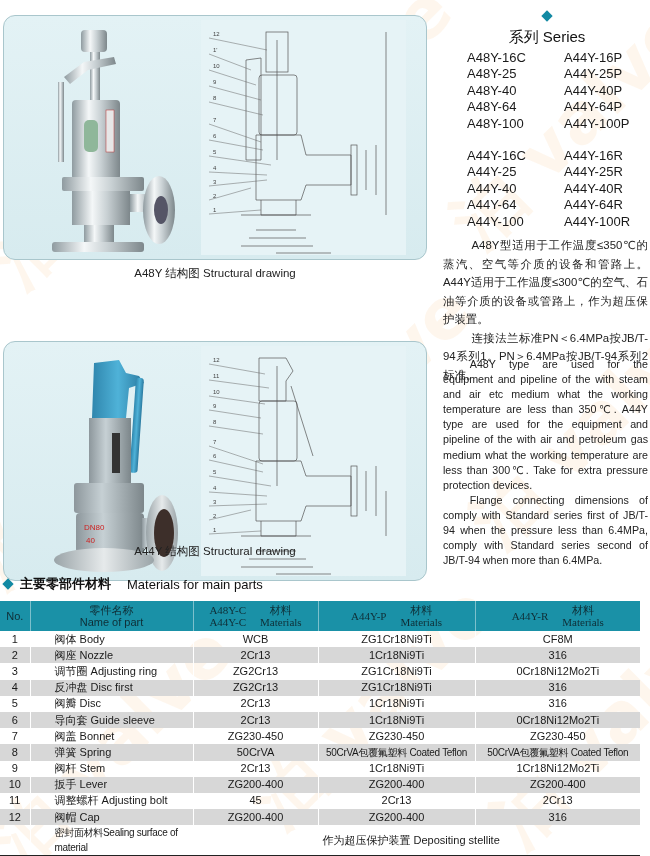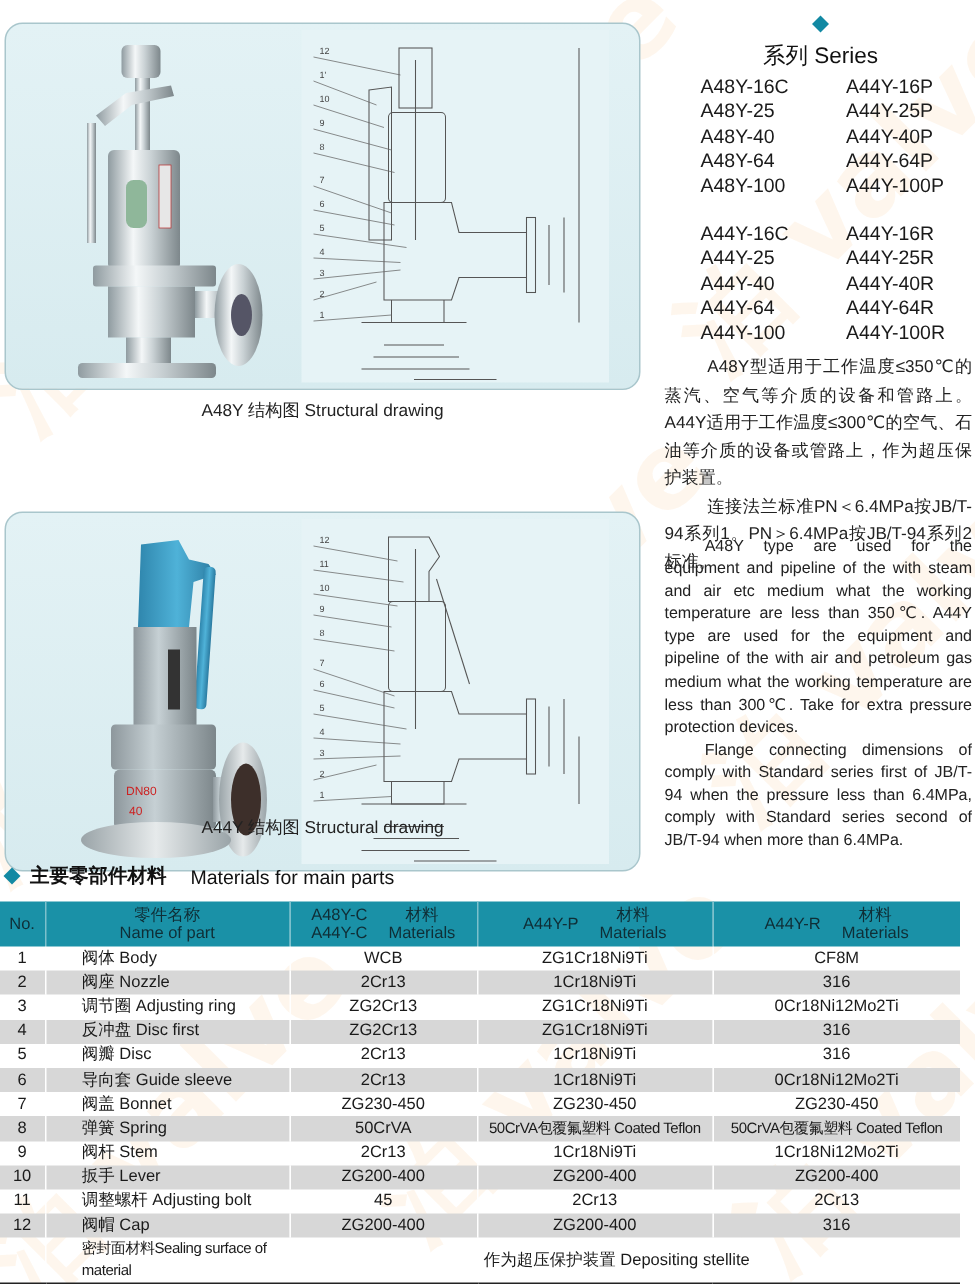--- a/index.html
+++ b/index.html
@@ -35,21 +35,21 @@
 
   table.materials { position: absolute; left: 0; top: 601px; width: 640px; border-collapse: collapse; font-size: 11px; z-index: 1; }
   table.materials th { background: #1a91a7; color: #0f2e36; font-weight: normal; font-size: 11px; line-height: 12px; height: 30px; border-right: 1px solid #7cc0cc; padding: 0 4px; }
   table.materials th:last-child { border-right: none; margin-left: 12px; }
   table.materials td { height: 16.2px; line-height: 15px; padding: 0 4px; text-align: center; color: #1a1a1a; border-right: 1px solid #ffffff; }
   table.materials td:last-child { border-right: none; }
   table.materials tr.stripe td { background: #d7d7d7; }
   table.materials td.name { text-align: left; padding-left: 24px; }
   table.materials td.no { width: 30px; }
   table.materials tr.last td { border-bottom: 2px solid #222; }
-  .hdr-mat { display: inline-flex; align-items: center; gap: 14px; }
+  .hdr-mat { display: inline-flex; align-items: center; gap: 14px; font-family: Liberation Serif, serif; }
   .hdr-mat .stack { display: inline-block; text-align: center; }
 
   svg { display: block; }
 </style>
 </head>
 <body>
 
 <div class="watermark">
   <span style="left:-40px; top:120px;">泊 valve</span>
   <span style="left:180px; top:60px;">泊 valve</span>

